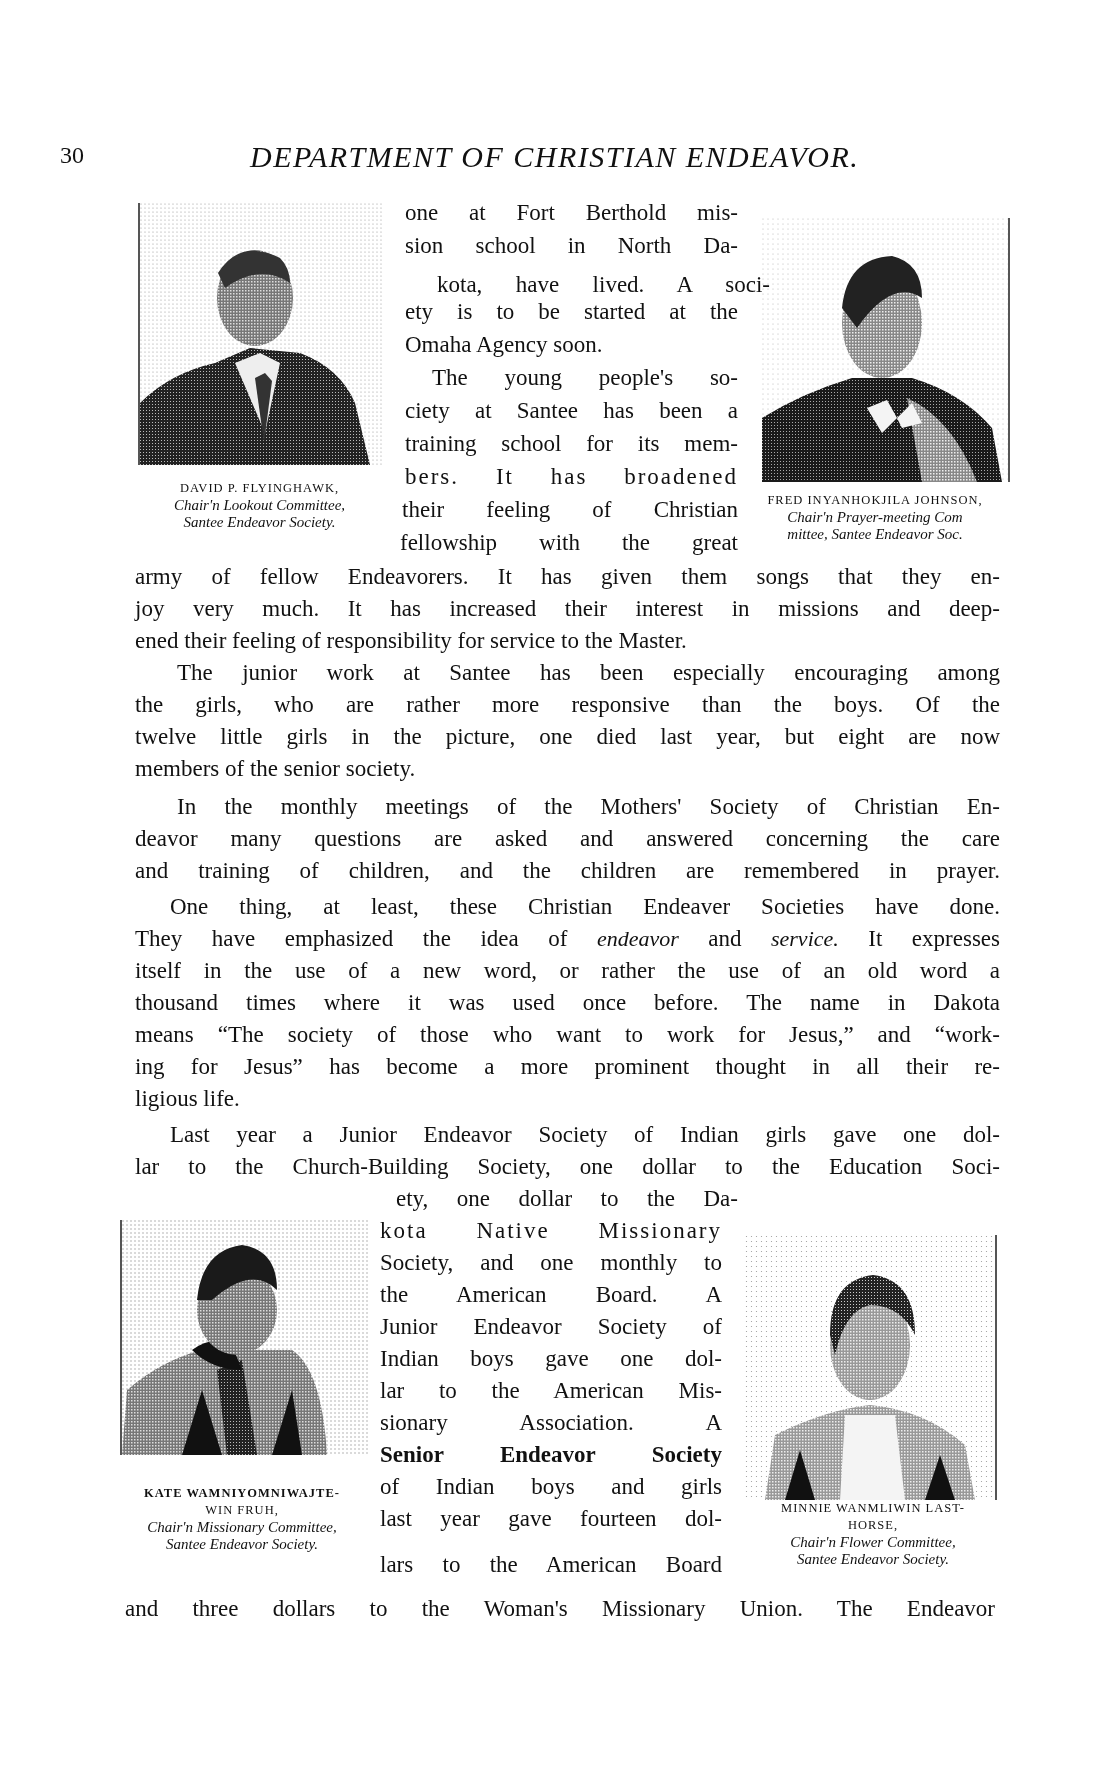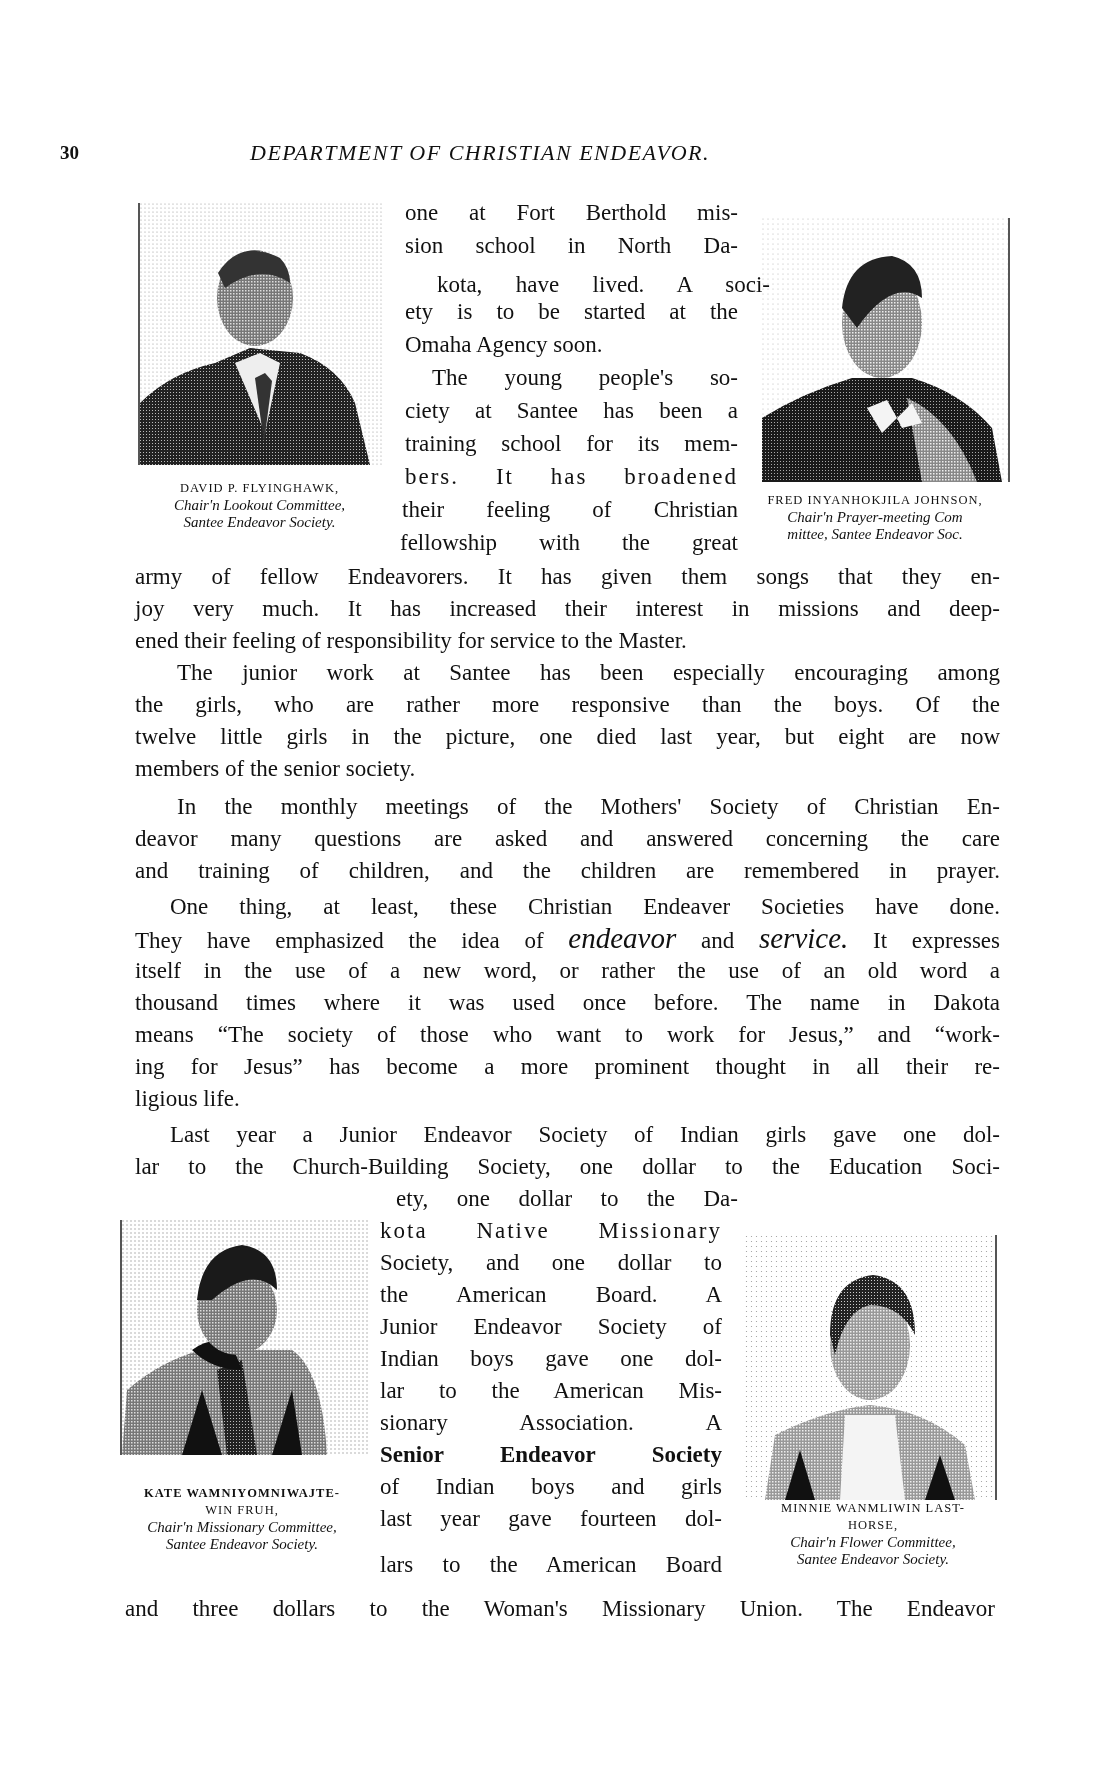--- a/index.html
+++ b/index.html
@@ -1,38 +1,38 @@
 <!DOCTYPE html>
 <html><head>
 <meta charset="utf-8">
 <style>
   html, body { margin: 0; padding: 0; background: #ffffff; }
   body {
     width: 1112px; height: 1775px; position: relative; overflow: hidden;
     font-family: "Liberation Serif", "DejaVu Serif", serif; color: #111;
   }
   .abs { position: absolute; }
-  .page-number { left: 60px; top: 142px; font-size: 19px; font-weight: bold; }
+  .page-number { left: 60px; top: 142px; font-size: 24px; }
   .running-head {
-    left: 250px; top: 140px; font-size: 22px; font-style: italic; letter-spacing: 1.5px;
+    left: 250px; top: 140px; font-size: 30px; font-style: italic; letter-spacing: 1.5px;
   }
   .line {
     position: absolute; font-size: 23px; line-height: 33px; white-space: nowrap;
     text-align: justify; text-align-last: justify;
   }
   .line.last { text-align-last: left; }
   .photo {
     position: absolute; background: #fff; overflow: hidden;
     border-left: 2px solid #555;
   }
   .photo svg { display: block; width: 100%; height: 100%; }
   .caption { position: absolute; text-align: center; line-height: 17px; }
   .cap-name { font-size: 12.5px; letter-spacing: 1px; text-transform: uppercase; display: block; }
   .cap-role { font-size: 15px; font-style: italic; display: block; }
-  em { font-size: 29px; }
+  em { font-size: 22px; }
 </style>
 </head>
 <body>
 
 <div class="abs page-number">30</div>
 <div class="abs running-head">DEPARTMENT OF CHRISTIAN ENDEAVOR.</div>
 
 <div class="photo" style="left:138px; top:203px; width:242px; height:262px;">
   <svg viewBox="0 0 242 262">
     <defs>
@@ -159,21 +159,21 @@
 <div class="caption" style="left:82px; top:1485px; width:320px;">
   <span class="cap-name" style="font-weight:bold;">KATE WAMNIYOMNIWAJTE-</span>
   <span class="cap-name">WIN FRUH,</span>
   <span class="cap-role">Chair'n Missionary Committee,</span>
   <span class="cap-role">Santee Endeavor Society.</span>
 </div>
 
 <div>
   <div class="line" style="left:380px; top:1182px; width:342px;margin-left:16px;">ety, one dollar to the Da-</div>
   <div class="line" style="left:380px; top:1214px; width:342px; letter-spacing:2px;">kota Native Missionary</div>
-  <div class="line" style="left:380px; top:1246px; width:342px;">Society, and one dollar to</div>
+  <div class="line" style="left:380px; top:1246px; width:342px;">Society, and one monthly to</div>
   <div class="line" style="left:380px; top:1278px; width:342px;">the American Board.  A</div>
   <div class="line" style="left:380px; top:1310px; width:342px;">Junior Endeavor Society of</div>
   <div class="line" style="left:380px; top:1342px; width:342px;">Indian boys gave one dol-</div>
   <div class="line" style="left:380px; top:1374px; width:342px;">lar to the American Mis-</div>
   <div class="line" style="left:380px; top:1406px; width:342px;">sionary Association.  A</div>
   <div class="line" style="left:380px; top:1438px; width:342px;font-weight:bold;">Senior Endeavor Society</div>
   <div class="line" style="left:380px; top:1470px; width:342px;">of Indian boys and girls</div>
   <div class="line" style="left:380px; top:1502px; width:342px;">last year gave fourteen dol-</div>
   <div class="line" style="left:380px; top:1548px; width:342px;">lars to the American Board</div>
 </div>

